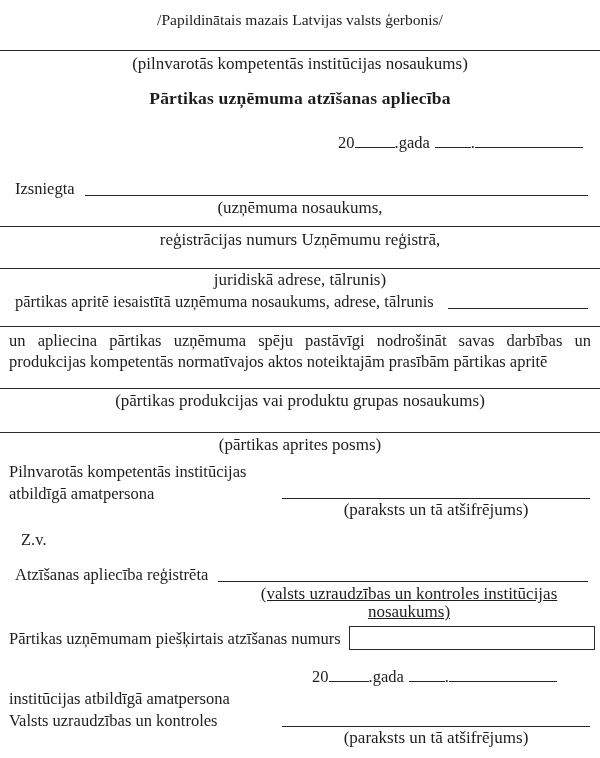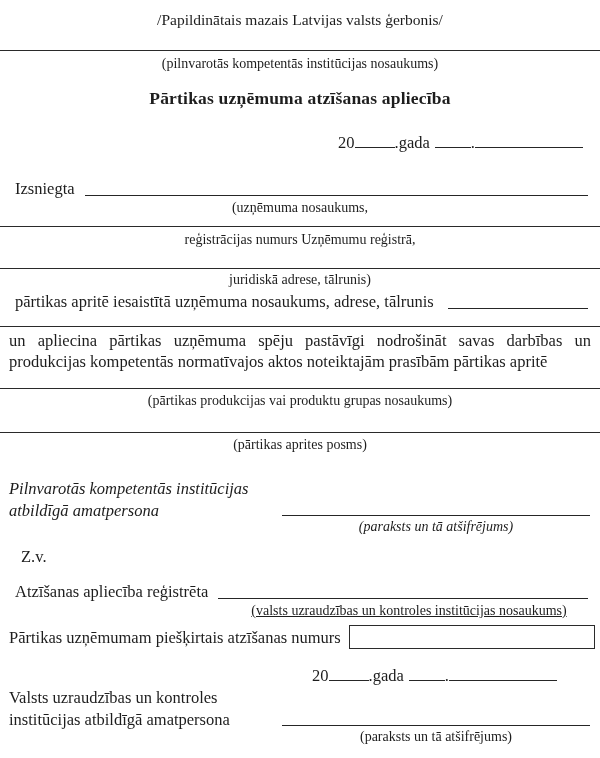--- a/index.html
+++ b/index.html
@@ -11,21 +11,21 @@
     color:#1d1d1d;
     font-family:"Liberation Serif","DejaVu Serif",serif;
     font-size:16.5px;
     overflow:hidden;
     box-sizing:border-box;
     padding-top:10px;
   }
   .center { text-align:center; }
   .note { font-size:15.5px; line-height:20px; }
   .rule { border-top:1.5px solid #2a2a2a; height:0; }
-  .caption { font-size:14px; line-height:18px; text-align:center; }
+  .caption { font-size:17px; line-height:18px; text-align:center; }
   .title { font-weight:bold; font-size:17.5px; line-height:23px; letter-spacing:.2px; }
 
   .date-row { line-height:21px; white-space:nowrap; }
   .date-row-1 { margin-top:22px; padding-left:338px; }
   .date-row-2 { margin-top:18px; padding-left:312px; line-height:18px; }
   .blank { display:inline-block; border-bottom:1.3px solid #262626; height:2px; }
   .b-year { width:40px; }
   .b-day  { width:36px; margin-left:5px; }
   .b-month{ width:108px; }
 
@@ -40,21 +40,21 @@
 
   .mt9 { margin-top:9px; } .mt14 { margin-top:14px; } .mt16 { margin-top:16px; }
   .mt19 { margin-top:19px; } .mt20 { margin-top:20px; } .mt22 { margin-top:22px; }
   .mt2 { margin-top:2px; } .mt3 { margin-top:3px; } .mt4 { margin-top:4px; }
 
   .sig-row { display:flex; align-items:flex-start; padding:0 10px 0 9px; }
   .sig-left { flex:0 0 265px; line-height:21.5px; }
   .sig-right { flex:1; margin-left:8px; }
   .sig-line { border-bottom:1.3px solid #262626; height:0; }
   .pt37 { padding-top:37px; } .pt38 { padding-top:38px; }
-  .sig-row-1 { margin-top:24px;font-style:italic; }
+  .sig-row-1 { margin-top:7px; }
   .sig-row-2 { margin-top:2px; }
 
   .zv { padding-left:21px; line-height:21px; }
   .zv-1 { margin-top:10px; } .zv-2 { margin-top:7px; }
 
   .registered-row { margin-top:14px; }
   .reg-caption { margin-left:228px; width:362px;text-decoration:underline; }
 
   .number-row { margin-top:5px; display:flex; align-items:flex-start; padding:0 5px 0 9px; }
   .number-label { line-height:21px; padding-top:2px; white-space:nowrap; }
@@ -125,22 +125,22 @@
     <span class="number-label">Pārtikas uzņēmumam piešķirtais atzīšanas numurs</span>
     <span class="number-box"></span>
   </div>
 
   <div class="date-row date-row-2">
     <span>20</span><span class="blank b-year"></span><span>.gada</span><span class="blank b-day"></span><span>.</span><span class="blank b-month"></span>
   </div>
 
   <div class="sig-row sig-row-2">
     <div class="sig-left">
+      <div>institūcijas atbildīgā amatpersona</div>
       <div>Valsts uzraudzības un kontroles</div>
-      <div>institūcijas atbildīgā amatpersona</div>
     </div>
     <div class="sig-right pt38">
       <div class="sig-line"></div>
       <div class="caption mt2">(paraksts un tā atšifrējums)</div>
     </div>
   </div>
 
   <div class="zv zv-2">Z.v.</div>
 
 </div>

